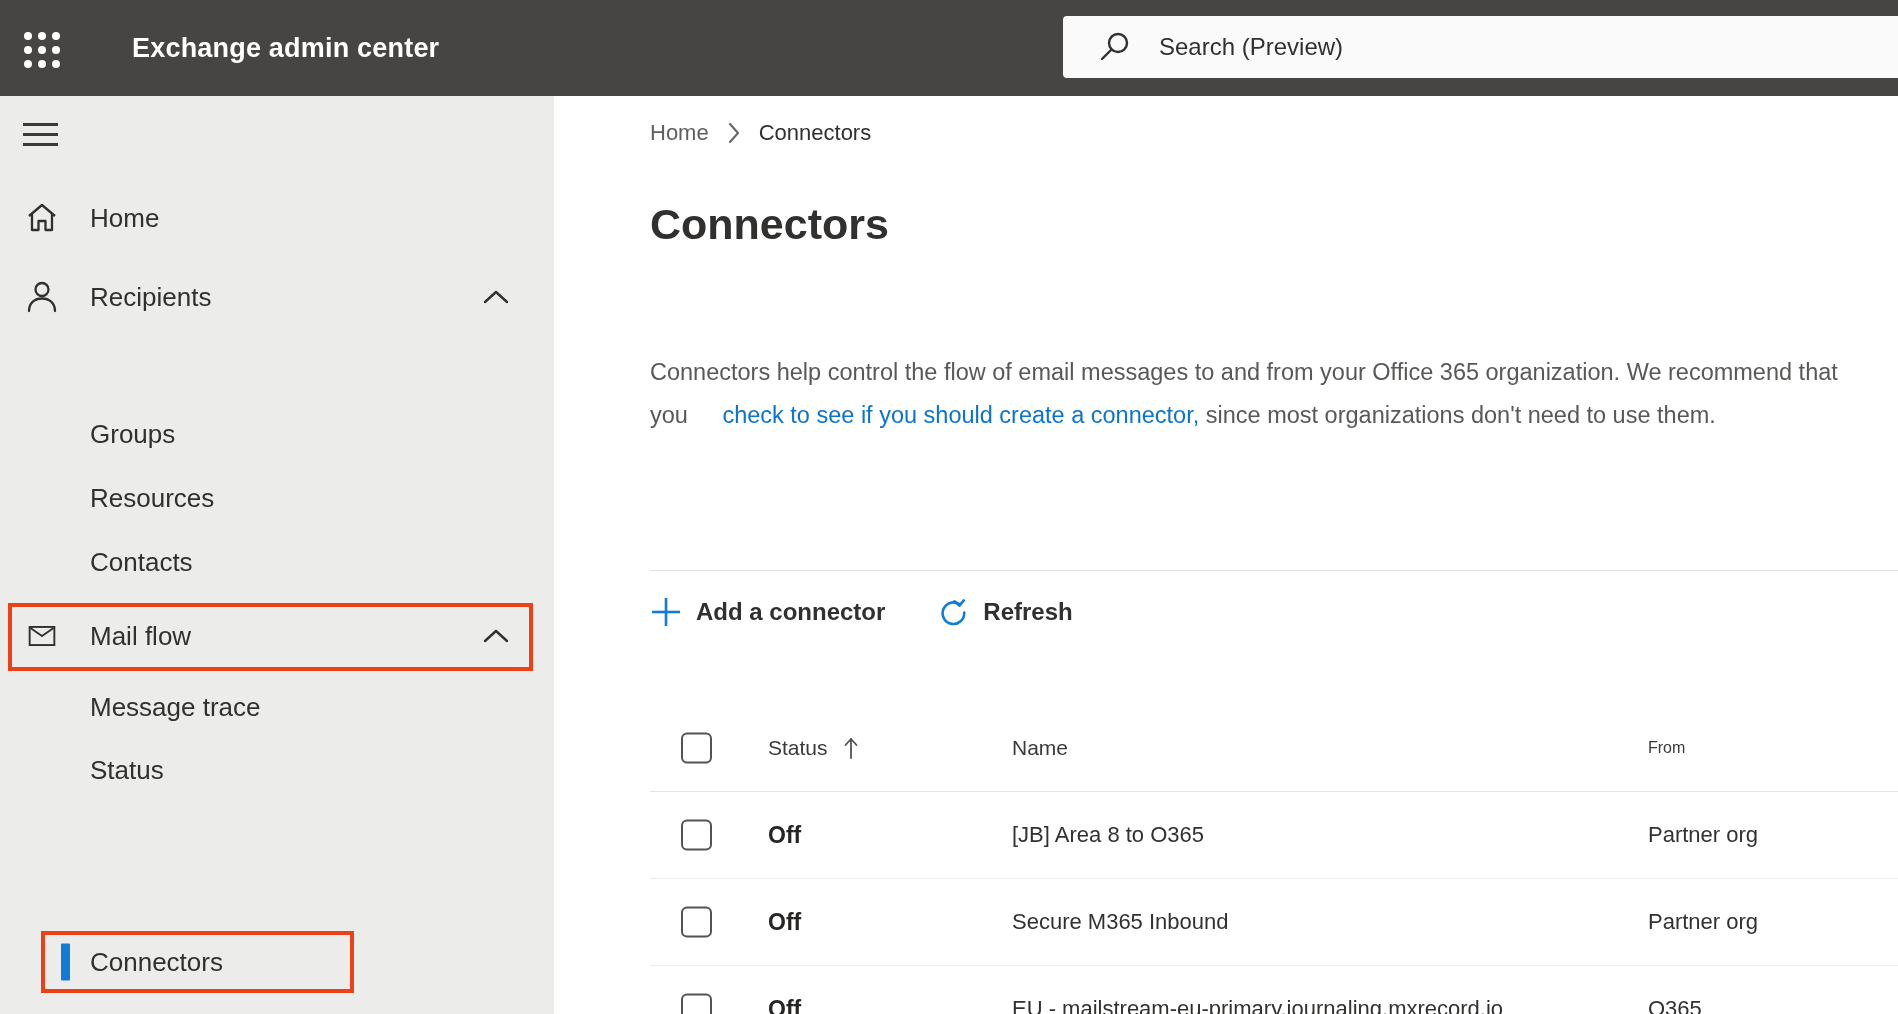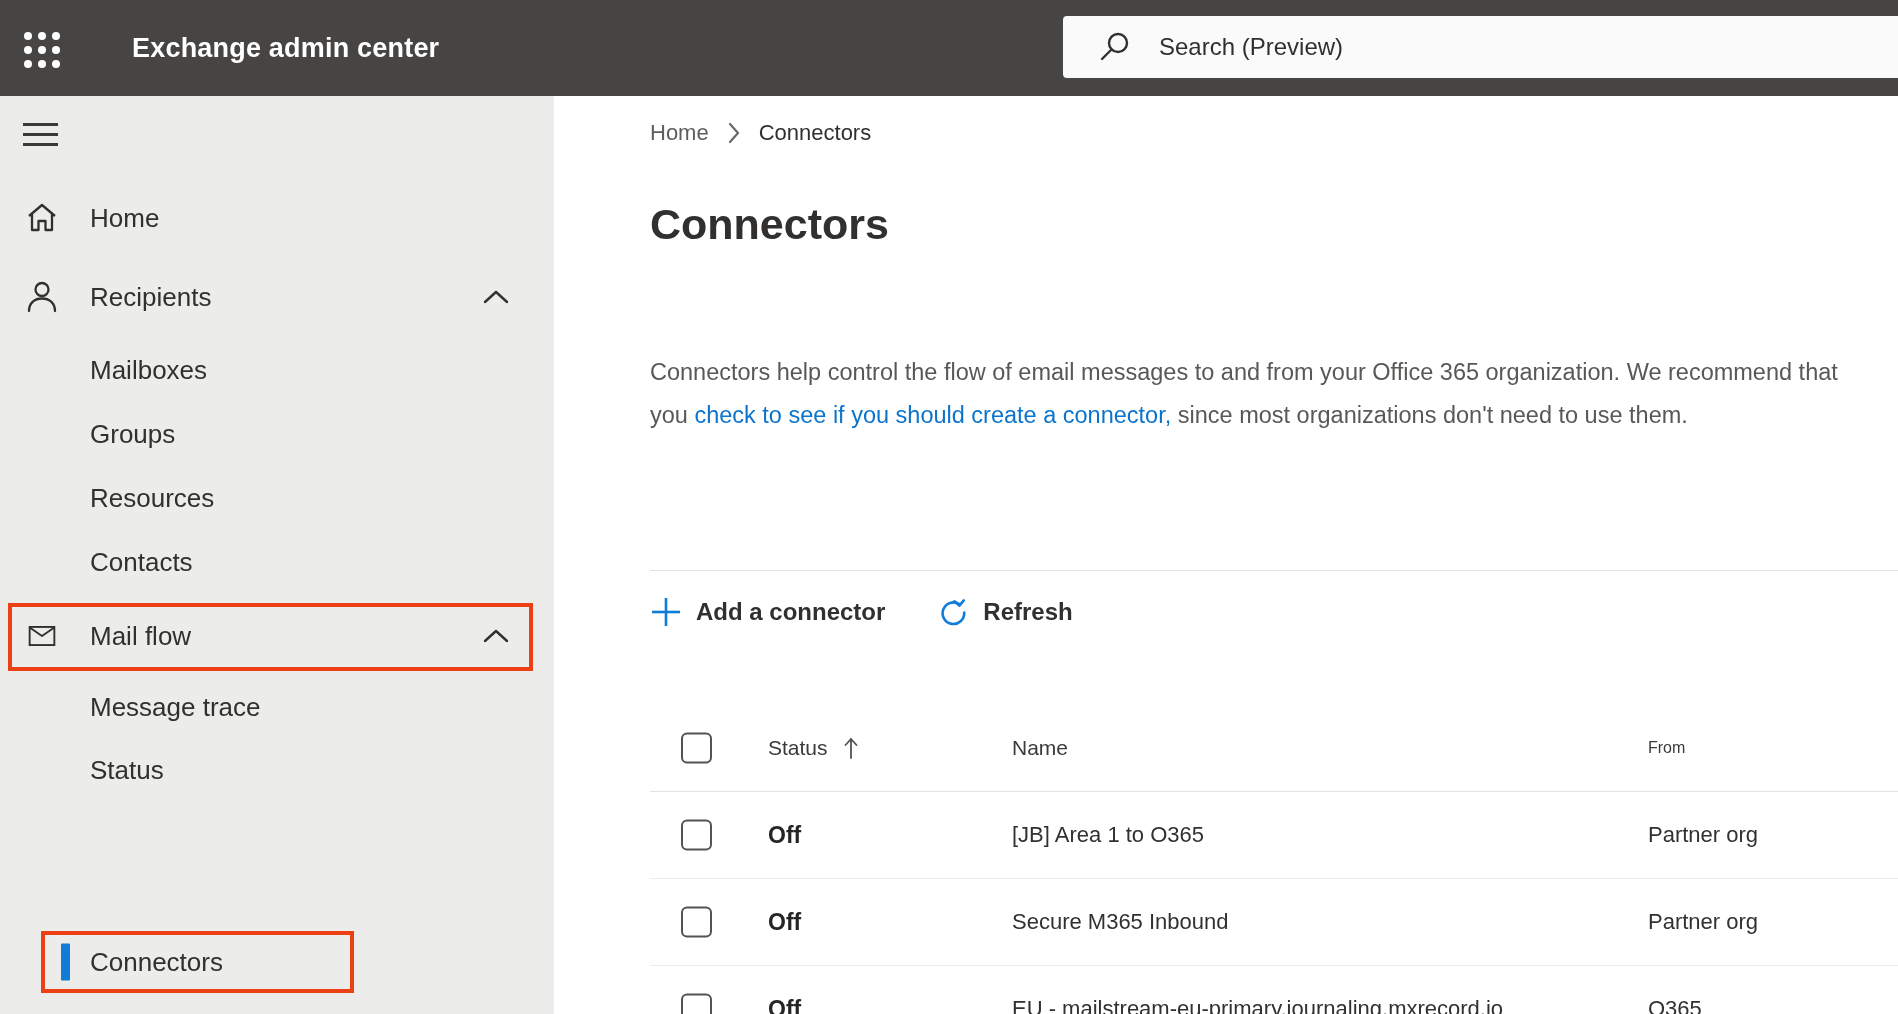--- a/index.html
+++ b/index.html
@@ -32,21 +32,21 @@
 
   
   .main { position:absolute; left:554px; top:96px; width:1344px; height:918px; background:#fff; }
   .breadcrumb { position:absolute; left:96px; top:22px; height:30px; display:flex; align-items:center; font-size:22px; }
   .crumb-home { color:#605e5c; cursor:pointer; }
   .crumb-sep { margin:0 18px; display:flex; align-items:center; }
   .crumb-current { color:#32302f; }
   .page-title { position:absolute; left:96px; top:104px; font-size:43px; font-weight:700; color:#32302f; }
   .page-desc { position:absolute; left:96px; top:255px; width:1212px;
                font-size:23.5px; line-height:43px; color:#5a5856; }
-  .page-desc a { color:#0b74cc; text-decoration:none; cursor:pointer; }
+  .page-desc a { color:#0b74cc; text-decoration:none; cursor:pointer;margin-left:28px; }
 
   .toolbar-divider { position:absolute; left:96px; top:474px; width:1248px; height:1px; background:#e2e2e2; }
   .toolbar { position:absolute; left:96px; top:488px; height:56px; display:flex; align-items:center; }
   .tb-btn { display:flex; align-items:center; background:none; border:none; cursor:pointer;
             font-family:inherit; font-size:24px; font-weight:700; color:#32302f; padding:0; margin-right:52px; }
   .tb-btn svg { margin-right:14px; }
 
   .thead, .trow { position:absolute; left:96px; width:1248px; height:87px; }
   .thead { top:609px; border-bottom:1px solid #e4e4e4; }
   .trow  { border-bottom:1px solid #ededed; background:#fff; }
@@ -110,23 +110,20 @@
       <svg class="nav-icon" viewBox="0 0 34 34">
         <circle cx="17" cy="9.5" r="6.5" fill="none" stroke="#32302f" stroke-width="2.3"></circle>
         <path d="M4 31 C4 22.5 10 18.5 17 18.5 C24 18.5 30 22.5 30 31" fill="none" stroke="#32302f" stroke-width="2.3" stroke-linecap="round"></path>
       </svg>
       <span class="nav-label">Recipients</span>
       <svg class="nav-chevron" width="28" height="16" viewBox="0 0 28 16">
         <path d="M3 13 L14 3 L25 13" fill="none" stroke="#32302f" stroke-width="2.4" stroke-linecap="round" stroke-linejoin="round"></path>
       </svg>
     </div>
 
-    <div class="nav-item" style="top:250px">
-      <span class="nav-label">Mailboxes</span>
-    </div>
     <div class="nav-item" style="top:314px">
       <span class="nav-label">Groups</span>
     </div>
     <div class="nav-item" style="top:378px">
       <span class="nav-label">Resources</span>
     </div>
     <div class="nav-item" style="top:442px">
       <span class="nav-label">Contacts</span>
     </div>
 
@@ -199,21 +196,21 @@
           <path d="M9 22 L9 3 M9 3 L3.5 9 M9 3 L14.5 9" fill="none" stroke="#55534f" stroke-width="1.8" stroke-linecap="round" stroke-linejoin="round"></path>
         </svg>
       </span>
       <span class="cell col-name">Name</span>
       <span class="cell col-from">From</span>
     </div>
 
     <div class="trow row-0">
       <span class="cell cb"></span>
       <span class="cell col-status">Off</span>
-      <span class="cell col-name">[JB] Area 1 to O365</span>
+      <span class="cell col-name">[JB] Area 8 to O365</span>
       <span class="cell col-from">Partner org</span>
     </div>
     <div class="trow row-1">
       <span class="cell cb"></span>
       <span class="cell col-status">Off</span>
       <span class="cell col-name">Secure M365 Inbound</span>
       <span class="cell col-from">Partner org</span>
     </div>
     <div class="trow row-2">
       <span class="cell cb"></span>

